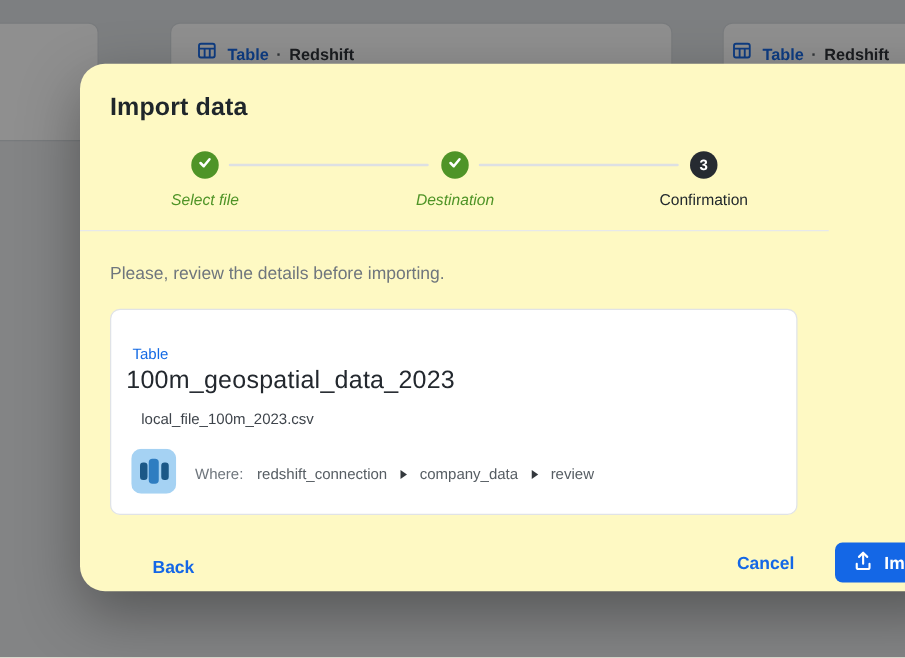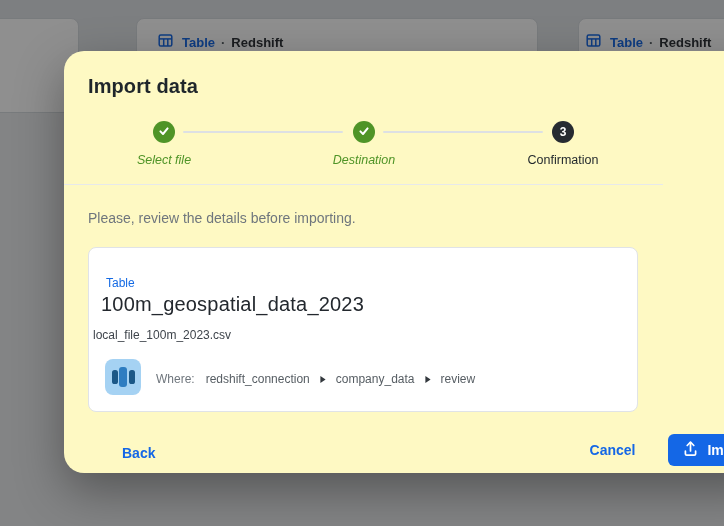--- a/index.html
+++ b/index.html
@@ -47,21 +47,21 @@
   .modal-divider { position:absolute; left:0; top:133px; width:599px; height:1px; background:#e7e9eb; }
 
   .modal-desc { position:absolute; left:24px; top:159px; font-size:14px; color:#6f767d;text-align:right; }
 
   
   .summary-card { position:absolute; left:24px; top:196px; width:550px; height:165px;
                   border:1px solid #e0e3e7; border-radius:8px; background:#fff; }
   .sc-type  { position:absolute; left:17px; top:28px; font-size:12px; color:#146ae4; }
   .sc-title { position:absolute; left:12px; top:45px; font-size:20px; font-weight:normal;
               color:#23282e; letter-spacing:.2px; }
-  .sc-file  { position:absolute; left:4px; top:80px; font-size:12px; color:#3e444b; }
+  .sc-file  { position:absolute; left:24px; top:80px; font-size:12px; color:#3e444b; }
   .sc-where-row { position:absolute; left:16px; top:113px; height:36px; display:flex;
                   align-items:center; }
   .sc-where-text { margin-left:15px; display:flex; align-items:center; gap:9px;
                    font-size:12px; color:#565d63; }
   .sc-where-label { color:#6f767d; margin-right:2px; }
   .crumb-sep { display:flex; align-items:center; }
 
   
   .link { font-size:14px; font-weight:bold; color:#1467e6; cursor:pointer;padding-left:18px; }
   .footer-back { position:absolute; left:40px; top:394px; }

